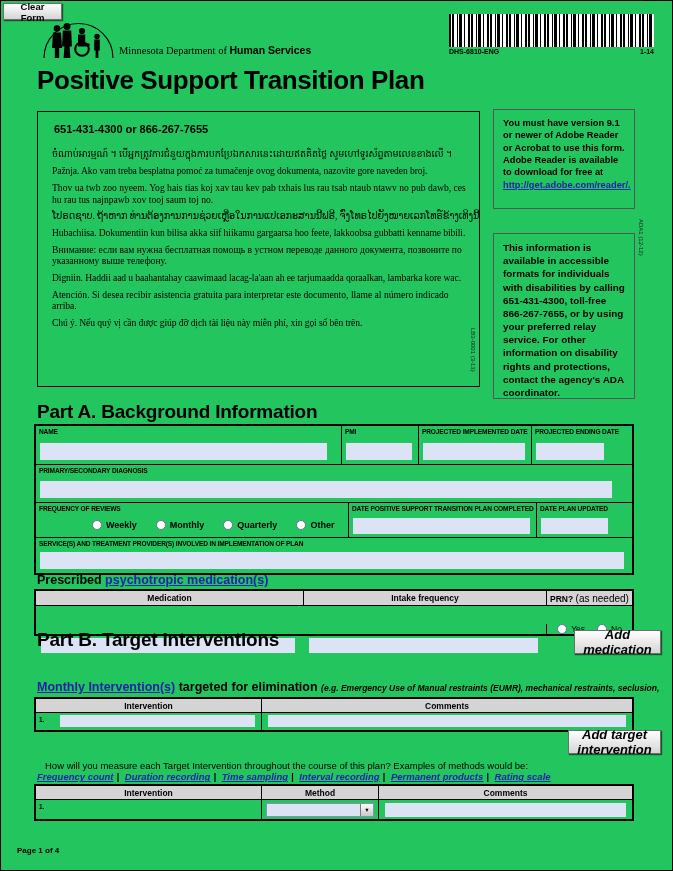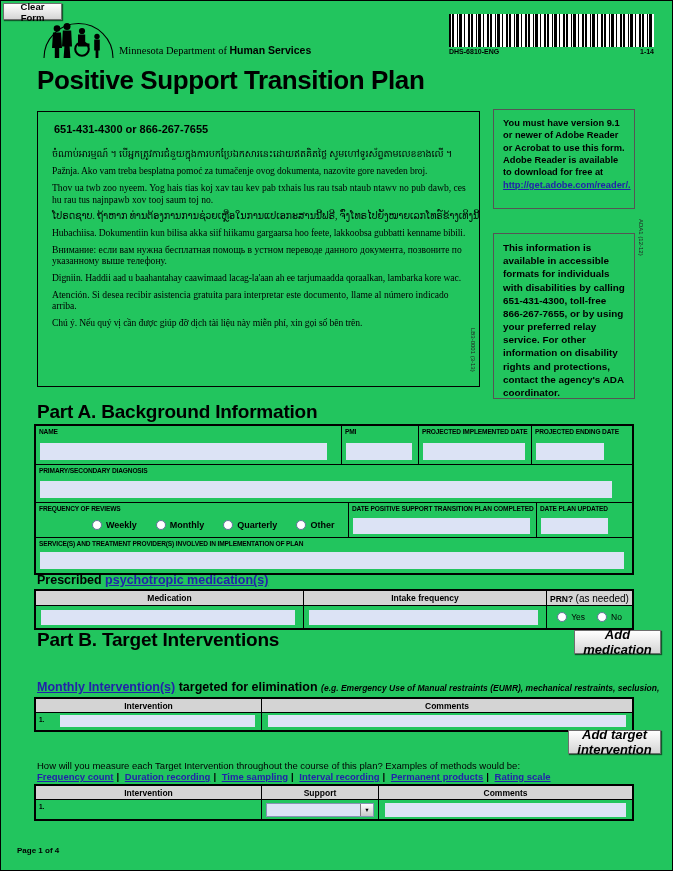--- a/index.html
+++ b/index.html
@@ -57,21 +57,21 @@
 
   .radio-row { display:flex; align-items:center; margin:8px 0 0 12px; font-size:9px; font-weight:bold;padding-left:44px; }
   .radio-opt { display:flex; align-items:center; margin-right:19px; cursor:pointer; }
   .radio { width:10px; height:10px; border:1.5px solid #66759e; border-radius:50%; background:#fff; margin-right:4px; flex:none; }
   .prn-row { display:flex; align-items:center; justify-content:center; height:100%; font-size:8.5px; font-weight:normal; }
   .prn-row .radio-opt { margin-right:0; }
   .prn-row .radio-opt + .radio-opt { margin-left:12px; }
 
   .add-btn { position:absolute; height:24px; font-size:13px; font-style:italic; font-weight:bold;margin-left:27px; }
   .note { font-size:8.5px; font-style:italic; font-weight:600; }
-  .desc { position:absolute; left:36px; font-size:9.5px; }
+  .desc { position:absolute; left:44px; font-size:9.5px; }
   .links-line { position:absolute; left:36px; font-size:9.5px; font-weight:bold; }
   .links-line .sep { margin:0 3px; color:#000; }
 
   .dd { position:absolute; left:4px; right:4px; top:3px; height:14px; background:#dce3f5; border:1px solid #8793b5; }
   .dd-btn { position:absolute; right:0; top:0; bottom:0; width:13px; background:linear-gradient(#fdfdfd,#c9c9c9);
     border-left:1px solid #7b7b7b; display:flex; align-items:center; justify-content:center; font-size:5.5px; cursor:pointer; }
 
   .footer { position:absolute; left:16px; top:845px; font-size:8px; font-weight:bold; }
 </style>
 </head>
@@ -200,21 +200,21 @@
     <span>Prescribed</span>
     <a class="link">psychotropic medication(s)</a>
   </div>
 
   <div class="tbl" style="top:588px;">
     <div class="tr" style="height:14px;">
       <div class="td th" style="width:267px;">Medication</div>
       <div class="td th" style="width:243px;">Intake frequency</div>
       <div class="td th" style="flex:1;"><span>PRN?</span> <span class="small">(as needed)</span></div>
     </div>
-    <div class="tr" style="height:23px;">
+    <div class="tr" style="height:29px;align-items:flex-end;">
       <div class="td" style="width:267px;">
         <div class="fld" style="left:5px;right:8px;top:4px;height:15px;"></div>
       </div>
       <div class="td" style="width:243px;">
         <div class="fld" style="left:5px;right:8px;top:4px;height:15px;"></div>
       </div>
       <div class="td" style="flex:1;">
         <div class="prn-row">
           <span class="radio-opt">
             <span class="radio"></span>
@@ -252,33 +252,33 @@
       <div class="td" style="flex:1;">
         <div class="fld" style="left:6px;right:6px;top:2px;bottom:3px;"></div>
       </div>
     </div>
   </div>
 
   <button class="btn add-btn" style="left:540px;top:729px;width:93px;">Add target intervention</button>
 
   <div class="desc" style="top:759px;">How will you measure each Target Intervention throughout the course of this plan? Examples of methods would be:</div>
 
-  <div class="links-line" style="top:770px;">
+  <div class="links-line" style="top:770px;font-style:italic;">
     <a class="link">Frequency count</a><span class="sep">|</span>
     <a class="link">Duration recording</a><span class="sep">|</span>
     <a class="link">Time sampling</a><span class="sep">|</span>
     <a class="link">Interval recording</a><span class="sep">|</span>
     <a class="link">Permanent products</a><span class="sep">|</span>
     <a class="link">Rating scale</a>
   </div>
 
   <div class="tbl" style="top:783px;">
     <div class="tr" style="height:13px;">
       <div class="td th" style="width:225px;">Intervention</div>
-      <div class="td th" style="width:117px;">Support</div>
+      <div class="td th" style="width:117px;">Method</div>
       <div class="td th" style="flex:1;">Comments</div>
     </div>
     <div class="tr" style="height:20px;">
       <div class="td" style="width:225px;">
         <div class="num">1.</div>
       </div>
       <div class="td" style="width:117px;">
         <div class="dd">
           <span class="dd-btn">▼</span>
         </div>

